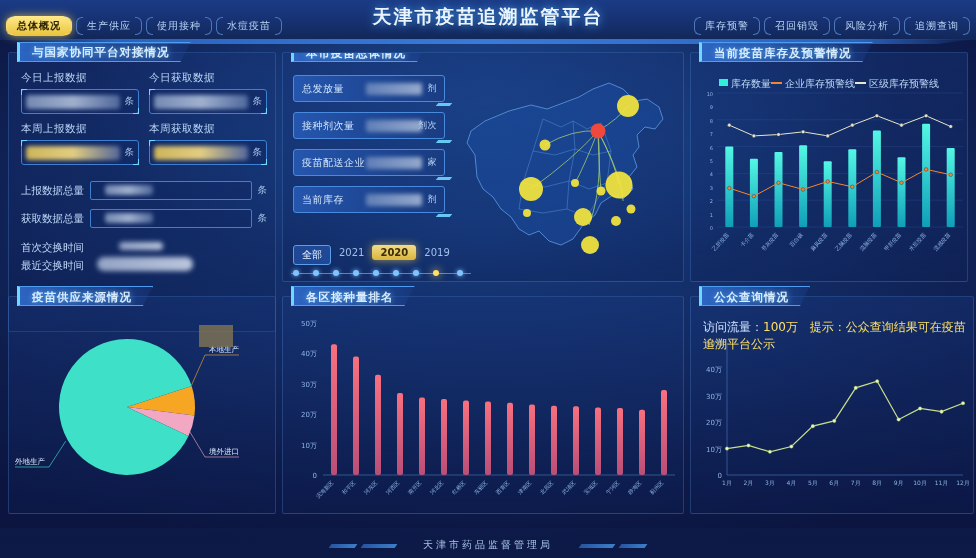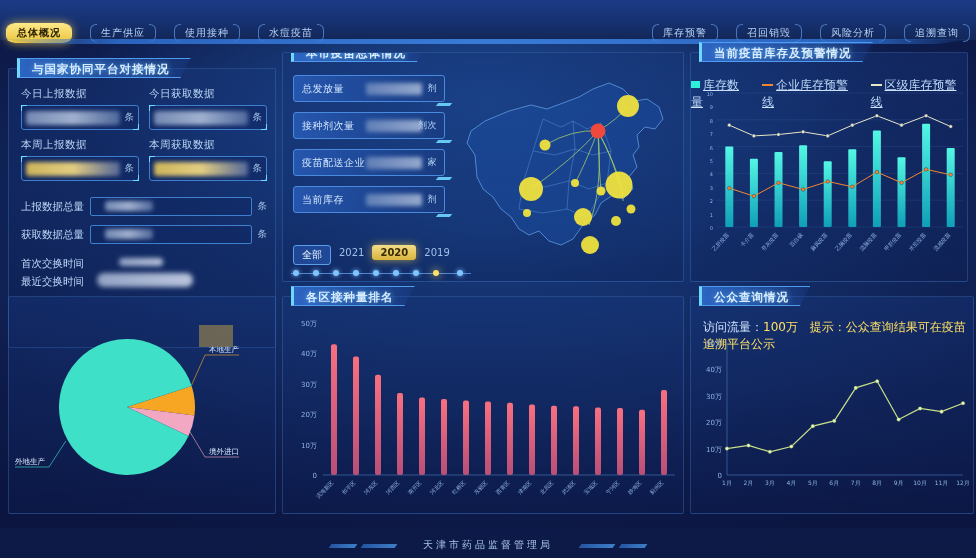--- a/index.html
+++ b/index.html
@@ -20,21 +20,21 @@
   }
   .header:after{ content:""; position:absolute; left:0; bottom:-4px; width:976px; height:5px;
     background:linear-gradient(90deg, rgba(20,40,90,0) 0%, #2e6fd0 12%, #3f86e8 50%, #2e6fd0 88%, rgba(20,40,90,0) 100%);
     clip-path: polygon(0 0, 100% 0, 96% 100%, 4% 100%);
     opacity:.85;
   }
   .title { position:absolute; left:0; top:4px; width:976px; text-align:center;
     font-size:19px; font-weight:bold; letter-spacing:2px; color:#eaf4ff;
     text-shadow:0 0 10px #4aa8ff, 0 1px 0 #0a1d47;
   }
-  .nav { position:absolute; top:23px; display:flex; gap:18px; align-items:center; }
+  .nav { position:absolute; top:16px; display:flex; gap:4px; align-items:center; }
   .nav.left { left:6px; }
   .nav.right { right:6px; }
   .nav-item { position:relative; font-size:10px; color:#b9d4f5; padding:3px 11px;
     letter-spacing:1px; white-space:nowrap; }
   .nav-item:before, .nav-item:after{ content:""; position:absolute; top:1px; width:6px; height:16px;
     border:1px solid #5f90d8; opacity:.75; }
   .nav-item:before{ left:0; border-right:none; border-radius:6px 0 0 6px; }
   .nav-item:after{ right:0; border-left:none; border-radius:0 6px 6px 0; }
   .nav-item.active { color:#2a2000; font-weight:bold;
     background:linear-gradient(180deg,#ffe98a,#e8c33c);
@@ -48,21 +48,21 @@
   .ptitle { position:absolute; left:8px; top:-11px; height:20px; line-height:20px;
     padding:0 20px 0 12px; font-size:11.5px; font-weight:bold; color:#d8ecff;
     letter-spacing:1px; white-space:nowrap;
     background:linear-gradient(90deg, rgba(46,104,200,.95), rgba(30,66,150,.25));
     border:1px solid #4f9bf0; border-left:3px solid #6fd8ff;
     clip-path: polygon(0 0, 100% 0, calc(100% - 10px) 100%, 0 100%);
     text-shadow:0 0 6px rgba(110,200,255,.8);
   }
 
   
-  #p-sync { left:8px; top:68px; width:268px; height:280px; }
+  #p-sync { left:8px; top:52px; width:268px; height:280px;font-family:Liberation Mono, monospace; }
   .kv-grid { position:absolute; left:12px; top:18px; width:246px;
     display:grid; grid-template-columns:1fr 1fr; gap:8px 10px; }
   .kv { }
   .kv .lab { font-size:10.5px; color:#bcd8f8; margin-bottom:4px; letter-spacing:.5px; }
   .kv .valbox { position:relative; height:25px; border:1px solid #3f7fd0;
     border-radius:3px; background:rgba(16,40,100,.6); display:flex; align-items:center;
     padding:0 4px; }
   .kv .valbox:before,.kv .valbox:after{content:"";position:absolute;width:5px;height:5px;border:1px solid #6fd8ff;}
   .kv .valbox:before{left:-1px;top:-1px;border-right:none;border-bottom:none;}
   .kv .valbox:after{right:-1px;bottom:-1px;border-left:none;border-top:none;}
@@ -107,21 +107,21 @@
   .timeline { position:absolute; left:8px; top:216px; width:180px; height:10px; z-index:3; }
   .timeline .tl { position:absolute; left:0; top:4px; width:180px; height:1px; background:#4e86cf; }
   .timeline .dot { position:absolute; top:1px; width:6px; height:6px; border-radius:50%;
     background:#7fc4ff; box-shadow:0 0 5px #7fc4ff; }
   .timeline .dot.on { background:#ffe066; box-shadow:0 0 8px #ffe066; }
   .map { position:absolute; right:0; top:6px; width:260px; height:218px; }
 
   
   #p-stock { left:690px; top:52px; width:278px; height:230px; }
   .legend { position:absolute; top:24px; left:0; width:100%; display:flex; justify-content:center;
-     gap:12px; font-size:12px;text-decoration:underline; }
+     gap:0; font-size:10px; }
   .legend span.sw { display:inline-block; width:9px; height:7px; margin-right:3px; vertical-align:1px; }
   .legend span.ln { display:inline-block; width:11px; height:2px; margin-right:3px; vertical-align:3px; }
   .legend i { font-style:normal; color:#bcd8f8; }
 
   
   #p-source { left:8px; top:296px; width:268px; height:218px; }
 
   
   #p-rank { left:282px; top:296px; width:402px; height:218px; }
 
@@ -145,20 +145,21 @@
 
 <div class="stage">
 
   <div class="header">
     <div class="nav left">
       <div class="nav-item active">总体概况</div>
       <div class="nav-item">生产供应</div>
       <div class="nav-item">使用接种</div>
       <div class="nav-item">水痘疫苗</div>
     </div>
+    <div class="title">天津市疫苗追溯监管平台</div>
     <div class="nav right">
       <div class="nav-item">库存预警</div>
       <div class="nav-item">召回销毁</div>
       <div class="nav-item">风险分析</div>
       <div class="nav-item">追溯查询</div>
     </div>
   </div>
 
   <div class="panel" id="p-sync">
     <div class="ptitle">与国家协同平台对接情况</div>
@@ -373,20 +374,21 @@
         <text x="136.70000000000002" y="148" fill="#8fb4e4" font-size="5.5" text-anchor="end" transform="rotate(-48 136.70000000000002 148)">麻风疫苗</text>
         <text x="161.3" y="148" fill="#8fb4e4" font-size="5.5" text-anchor="end" transform="rotate(-48 161.3 148)">乙脑疫苗</text>
         <text x="185.90000000000003" y="148" fill="#8fb4e4" font-size="5.5" text-anchor="end" transform="rotate(-48 185.90000000000003 148)">流脑疫苗</text>
         <text x="210.50000000000003" y="148" fill="#8fb4e4" font-size="5.5" text-anchor="end" transform="rotate(-48 210.50000000000003 148)">甲肝疫苗</text>
         <text x="235.10000000000002" y="148" fill="#8fb4e4" font-size="5.5" text-anchor="end" transform="rotate(-48 235.10000000000002 148)">水痘疫苗</text>
         <text x="259.7" y="148" fill="#8fb4e4" font-size="5.5" text-anchor="end" transform="rotate(-48 259.7 148)">流感疫苗</text>
       </svg>
   </div>
 
   <div class="panel" id="p-source">
+    <div class="ptitle">疫苗供应来源情况</div>
     <svg id="svg-pie" width="268" height="206" viewBox="0 0 268 206" style="position:absolute;left:0;top:10px">
         <path d="M118,100 L182.67184310807045,78.98684438250358 A68,68 0 0,1 185.4637996893845,108.5226598823727 Z" fill="#f6a623"></path>
         <path d="M118,100 L185.4637996893845,108.5226598823727 A68,68 0 0,1 179.52823956768933,128.95299182642495 Z" fill="#f2a7c3"></path>
         <path d="M118,100 L179.52823956768933,128.95299182642495 A68,68 0 1,1 182.67184310807045,78.98684438250356 Z" fill="#3fe0c8"></path>
         <polyline points="182.6,78 196,48 230,48" fill="none" stroke="#f6a623" stroke-width="0.7" opacity="0.9"></polyline>
         <text x="200" y="45" fill="#dbeaff" font-size="7.5" text-anchor="start">本地生产</text>
         <polyline points="179.2,122 196,150 230,150" fill="none" stroke="#f2a7c3" stroke-width="0.7" opacity="0.9"></polyline>
         <text x="200" y="147" fill="#dbeaff" font-size="7.5" text-anchor="start">境外进口</text>
         <polyline points="56.8,134 40,160 6,160" fill="none" stroke="#3fe0c8" stroke-width="0.7" opacity="0.9"></polyline>
         <text x="36" y="157" fill="#dbeaff" font-size="7.5" text-anchor="end">外地生产</text>

